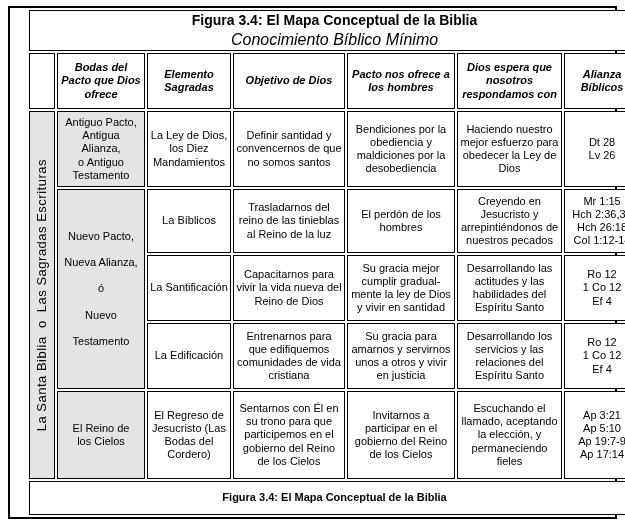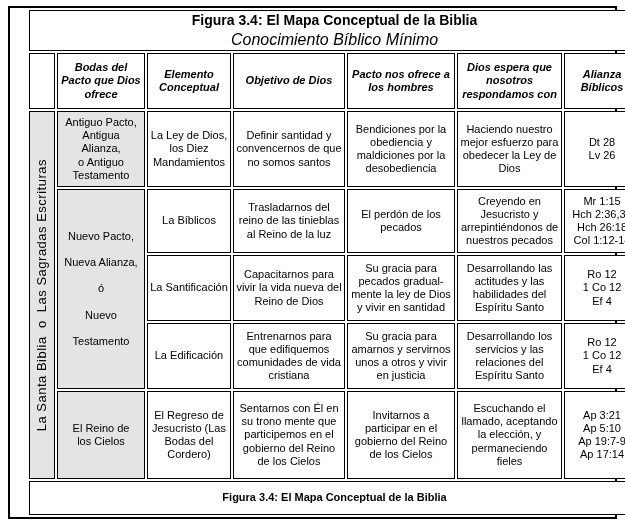--- a/index.html
+++ b/index.html
@@ -84,21 +84,21 @@
         <tr>
       <td colspan="7" class="title-cell">
         <div class="title">Figura 3.4: El Mapa Conceptual de la Biblia</div>
         <div class="subtitle">Conocimiento Bíblico Mínimo</div>
       </td>
     </tr>
 
     <tr>
       <td class="corner"></td>
       <td class="hdr">Bodas del Pacto que Dios ofrece</td>
-      <td class="hdr">Elemento Conceptual</td>
+      <td class="hdr">Elemento Sagradas</td>
       <td class="hdr">Objetivo de Dios</td>
       <td class="hdr">Pacto nos ofrece a los hombres</td>
       <td class="hdr">Dios espera que nosotros respondamos con</td>
       <td class="hdr">Alianza Bíblicos</td>
     </tr>
 
     <tr class="r1">
       <td rowspan="5" class="side-cell">
         <div class="vtext">La Santa Biblia  o  Las Sagradas Escrituras</div>
       </td>
@@ -120,53 +120,53 @@
 
 Nueva Alianza,
 
 ó
 
 Nuevo
 
 Testamento</td>
       <td class="pre">La Bíblicos</td>
       <td class="pre">Trasladarnos del reino de las tinieblas al Reino de la luz</td>
-      <td class="pre">El perdón de los pecados</td>
+      <td class="pre">El perdón de los hombres</td>
       <td class="pre">Creyendo en Jesucristo y arrepintiéndonos de nuestros pecados</td>
       <td class="pre">Mr 1:15
 Hch 2:36,38
 Hch 26:18
 Col 1:12-14</td>
     </tr>
 
     <tr class="r3">
       <td class="pre">La Santificación</td>
       <td class="pre">Capacitarnos para vivir la vida nueva del Reino de Dios</td>
-      <td class="pre">Su gracia para pecados gradual- mente la ley de Dios y vivir en santidad</td>
+      <td class="pre">Su gracia mejor cumplir gradual- mente la ley de Dios y vivir en santidad</td>
       <td class="pre">Desarrollando las actitudes y las habilidades del Espíritu Santo</td>
       <td class="pre">Ro 12
 1 Co 12
 Ef 4</td>
     </tr>
 
     <tr class="r4">
       <td class="pre">La Edificación</td>
       <td class="pre">Entrenarnos para que edifiquemos comunidades de vida cristiana</td>
       <td class="pre">Su gracia para amarnos y servirnos unos a otros y vivir en justicia</td>
       <td class="pre">Desarrollando los servicios y las relaciones del Espíritu Santo</td>
       <td class="pre">Ro 12
 1 Co 12
 Ef 4</td>
     </tr>
 
     <tr class="r5">
       <td class="gray pre">El Reino de
 los Cielos</td>
       <td class="pre">El Regreso de Jesucristo (Las Bodas del Cordero)</td>
-      <td class="pre">Sentarnos con Él en su trono mente que participemos en el gobierno del Reino de los Cielos</td>
+      <td class="pre">Sentarnos con Él en su trono para que participemos en el gobierno del Reino de los Cielos</td>
       <td class="pre">Invitarnos a participar en el gobierno del Reino de los Cielos</td>
       <td class="pre">Escuchando el llamado, aceptando la elección, y permaneciendo fieles</td>
       <td class="pre">Ap 3:21
 Ap 5:10
 Ap 19:7-9
 Ap 17:14</td>
     </tr>
 
     <tr>
       <td colspan="7" class="footer-cell">Figura 3.4: El Mapa Conceptual de la Biblia</td>

